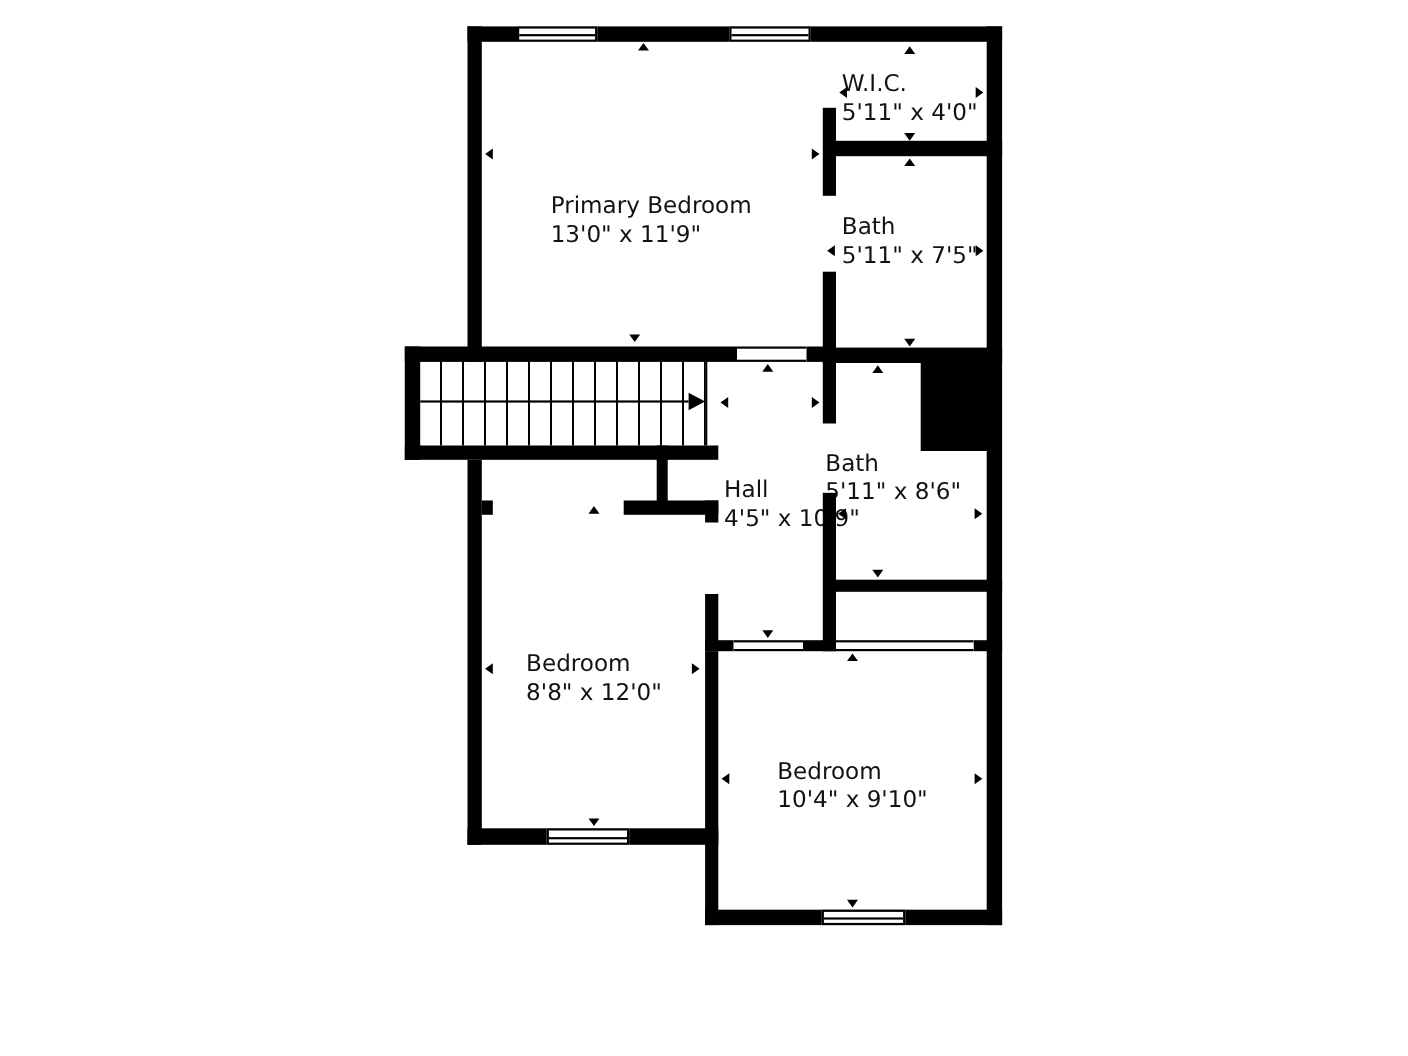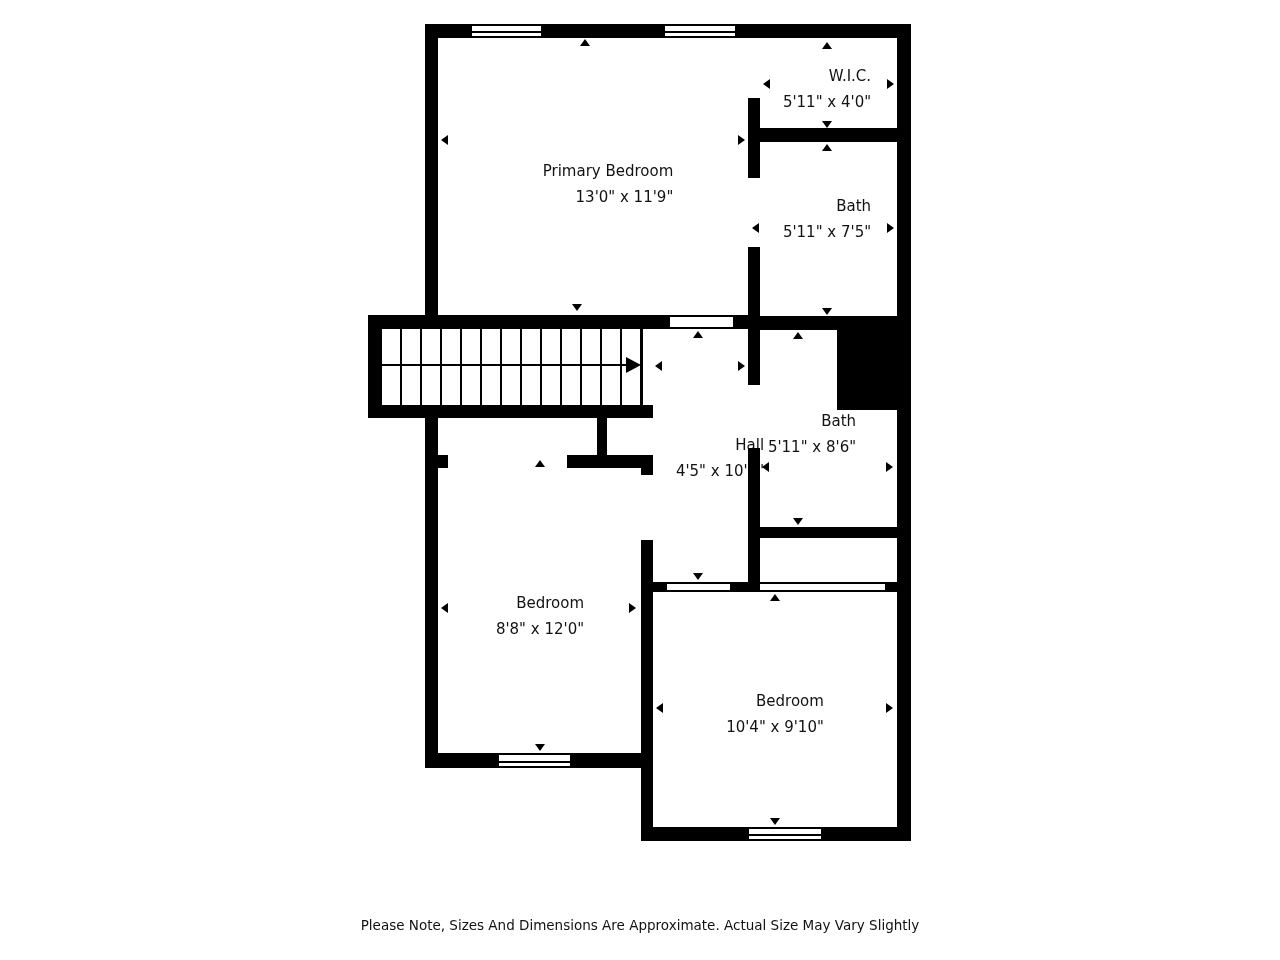--- a/index.html
+++ b/index.html
@@ -1,20 +1,20 @@
 <!DOCTYPE html>
 <html><head>
 <meta charset="utf-8">
 <style>
   html,body{margin:0;padding:0;background:#fff;}
   #canvas{position:relative;width:1280px;height:960px;background:#ffffff;overflow:hidden;
           font-family:"DejaVu Sans", sans-serif;}
   .w{position:absolute;background:#000;z-index:2;}
-  .room-label{position:absolute;z-index:1;text-align:right;color:#121212;
-              font-size:15px;line-height:26px;white-space:nowrap;transform:translate(-50%,-50%);}
+  .room-label{position:absolute;z-index:1;text-align:left;color:#121212;
+              font-size:21px;line-height:26px;white-space:nowrap;transform:translate(-50%,-50%);}
   .opening{position:absolute;z-index:3;background:#fff;border-top:2px solid #000;border-bottom:2px solid #000;box-sizing:border-box;}
   .window{position:absolute;z-index:3;background:#fff;border:2px solid #000;box-sizing:border-box;}
   .window .pane{position:absolute;left:0;right:0;top:50%;height:0;border-top:2px solid #000;}
   .stairs{position:absolute;left:382px;top:328px;width:261px;height:77px;z-index:1;
           background:repeating-linear-gradient(to right,#fff 0px,#fff 18px,#000 18px,#000 20px);
           border-right:2px solid #000;box-sizing:border-box;}
   .stair-mid{position:absolute;left:0;top:36px;width:244px;height:0;border-top:2px solid #000;}
   .stair-head{position:absolute;left:244px;top:29px;width:0;height:0;
               border-left:15px solid #000;border-top:8px solid transparent;border-bottom:8px solid transparent;}
   .tri{position:absolute;width:0;height:0;z-index:4;}
@@ -107,21 +107,21 @@
   <div class="tri tri-up" style="left:535px;top:460px;"></div>
   <div class="tri tri-down" style="left:535px;top:744px;"></div>
   <div class="tri tri-left" style="left:441px;top:603px;"></div>
   <div class="tri tri-right" style="left:629px;top:603px;"></div>
 
   <div class="tri tri-up" style="left:770px;top:594px;"></div>
   <div class="tri tri-down" style="left:770px;top:818px;"></div>
   <div class="tri tri-left" style="left:656px;top:703px;"></div>
   <div class="tri tri-right" style="left:886px;top:703px;"></div>
 
-  <div class="room-label" style="left:592px;top:184px;margin-left:16px;">
+  <div class="room-label" style="left:592px;top:200px;">
     <div>Primary Bedroom</div>
     <div>13'0" x 11'9"</div>
   </div>
   <div class="room-label" style="left:827px;top:89px;">
     <div>W.I.C.</div>
     <div>5'11" x 4'0"</div>
   </div>
   <div class="room-label" style="left:827px;top:219px;">
     <div>Bath</div>
     <div>5'11" x 7'5"</div>
@@ -136,15 +136,14 @@
   </div>
   <div class="room-label" style="left:540px;top:616px;">
     <div>Bedroom</div>
     <div>8'8" x 12'0"</div>
   </div>
   <div class="room-label" style="left:775px;top:714px;">
     <div>Bedroom</div>
     <div>10'4" x 9'10"</div>
   </div>
 
-  <div class="footer-note">Please Note, Sizes And Dimensions Are Approximate. Actual Size May Vary Slightly</div>
 
 </div>
 
 </body></html>

